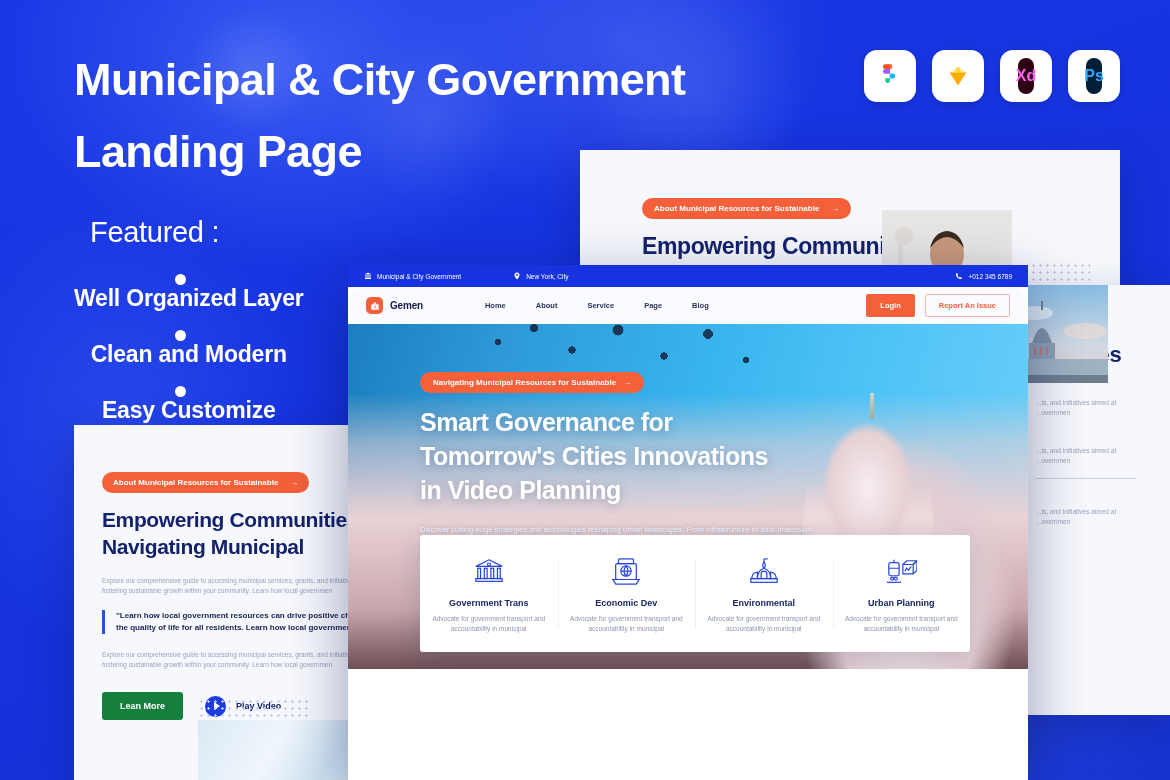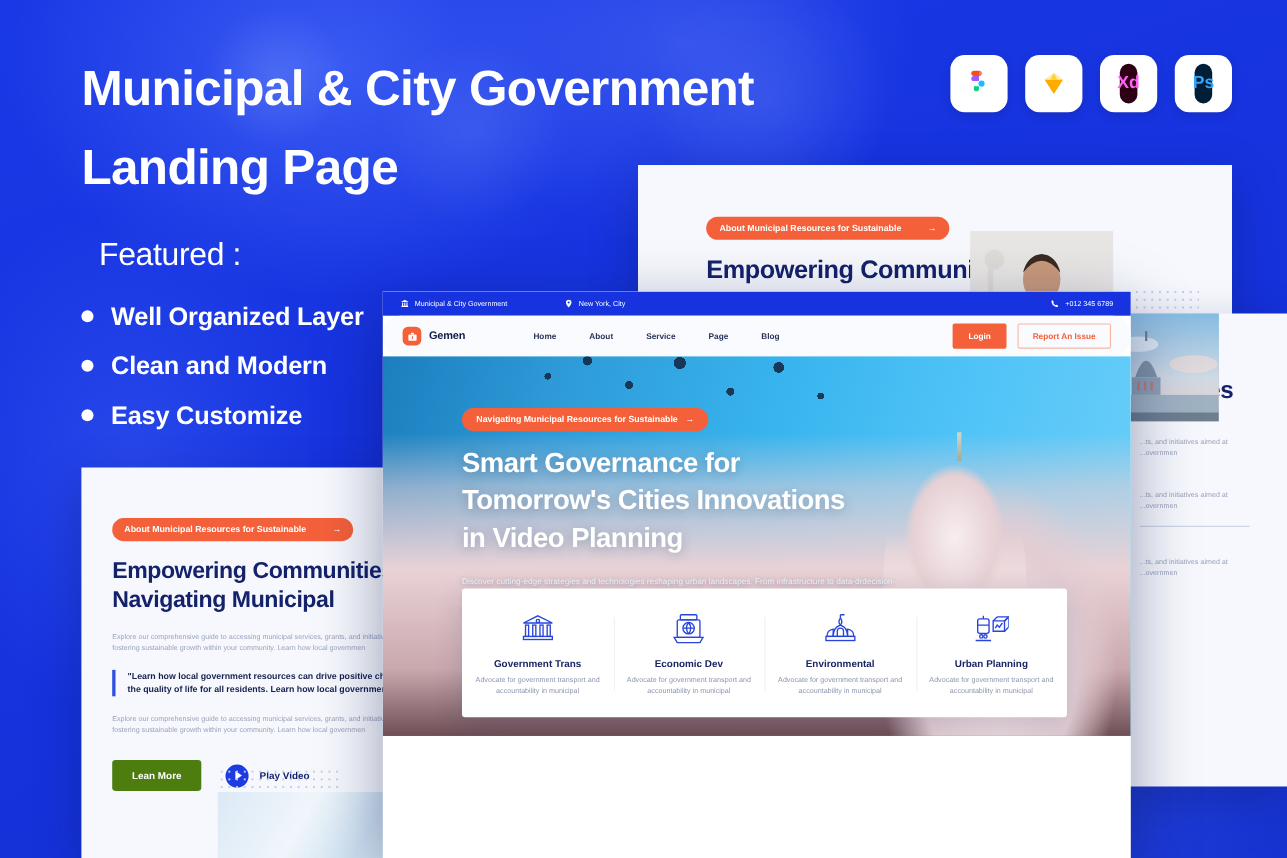--- a/index.html
+++ b/index.html
@@ -49,20 +49,21 @@
   }
   .feature-list {
     position: absolute; left: 74px; top: 274px;
     list-style: none; z-index: 40;
   }
   .feature-list li {
     display: flex; align-items: center;
     color: #ffffff; font-size: 23px; font-weight: bold;
     letter-spacing: -0.2px;
     margin-bottom: 18px;
+    flex-direction: column;
   }
   .bullet {
     width: 11px; height: 11px; border-radius: 50%;
     background: #ffffff; margin-right: 16px; flex: 0 0 auto;
   }
 
   
   .app-badges {
     position: absolute; right: 50px; top: 50px;
     display: flex; gap: 16px; z-index: 60;
@@ -97,21 +98,21 @@
     left: 580px; top: 150px; width: 540px; height: 225px;
     z-index: 10;
   }
   
   #card-right {
     left: 1018px; top: 285px; width: 152px; height: 430px;
     z-index: 11;
   }
 
   .badge-pill {
-    display: inline-flex; align-items: center; gap: 24px;
+    display: inline-flex; align-items: center; gap: 12px;
     background: #F4603A; color: #ffffff;
     border-radius: 20px;
     font-weight: bold; white-space: nowrap;
   }
   .card-head {
     color: #14226B; font-weight: bold; letter-spacing: -0.4px;
   }
 
   
   #card-left .lc-pad { padding: 46px 28px 0 28px; }
@@ -120,21 +121,21 @@
   #card-left .para { margin-top: 16px; }
   #card-left .quote {
     margin-top: 14px; border-left: 3px solid #2D4FE0; padding-left: 11px;
   }
   #card-left .quote-txt {
     font-size: 8px; line-height: 12px; color: #17224F; font-weight: bold;
     white-space: nowrap;
   }
   .tiny-txt { font-size: 6.5px; line-height: 10px; color: #9AA3BC; white-space: nowrap; }
   .btn-orange {
-    background: #4d7c0f; color: #ffffff; border: none;
+    background: #15803d; color: #ffffff; border: none;
     font-weight: bold; border-radius: 3px; cursor: pointer;
   }
   #card-left .actions { display: flex; align-items: center; gap: 22px; margin-top: 22px; }
   #card-left .btn-orange { font-size: 9px; padding: 9px 18px; }
   .play-row { display: flex; align-items: center; gap: 10px; }
   .play-circle {
     width: 21px; height: 21px; border-radius: 50%; background: #1C3BE0;
     display: flex; align-items: center; justify-content: center;
   }
   .play-tri {

